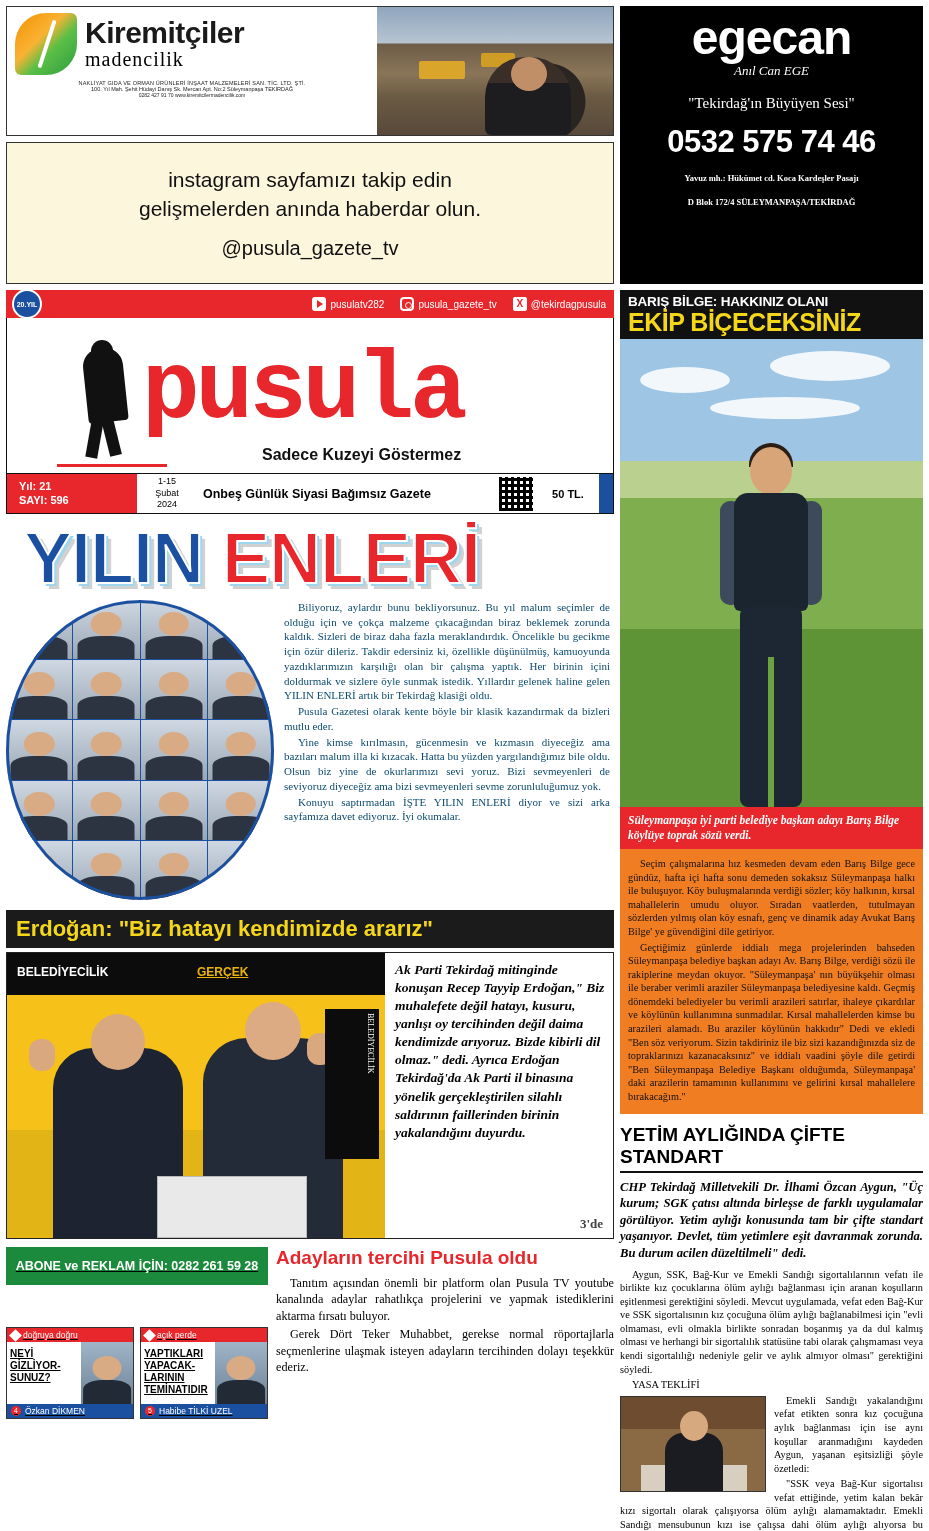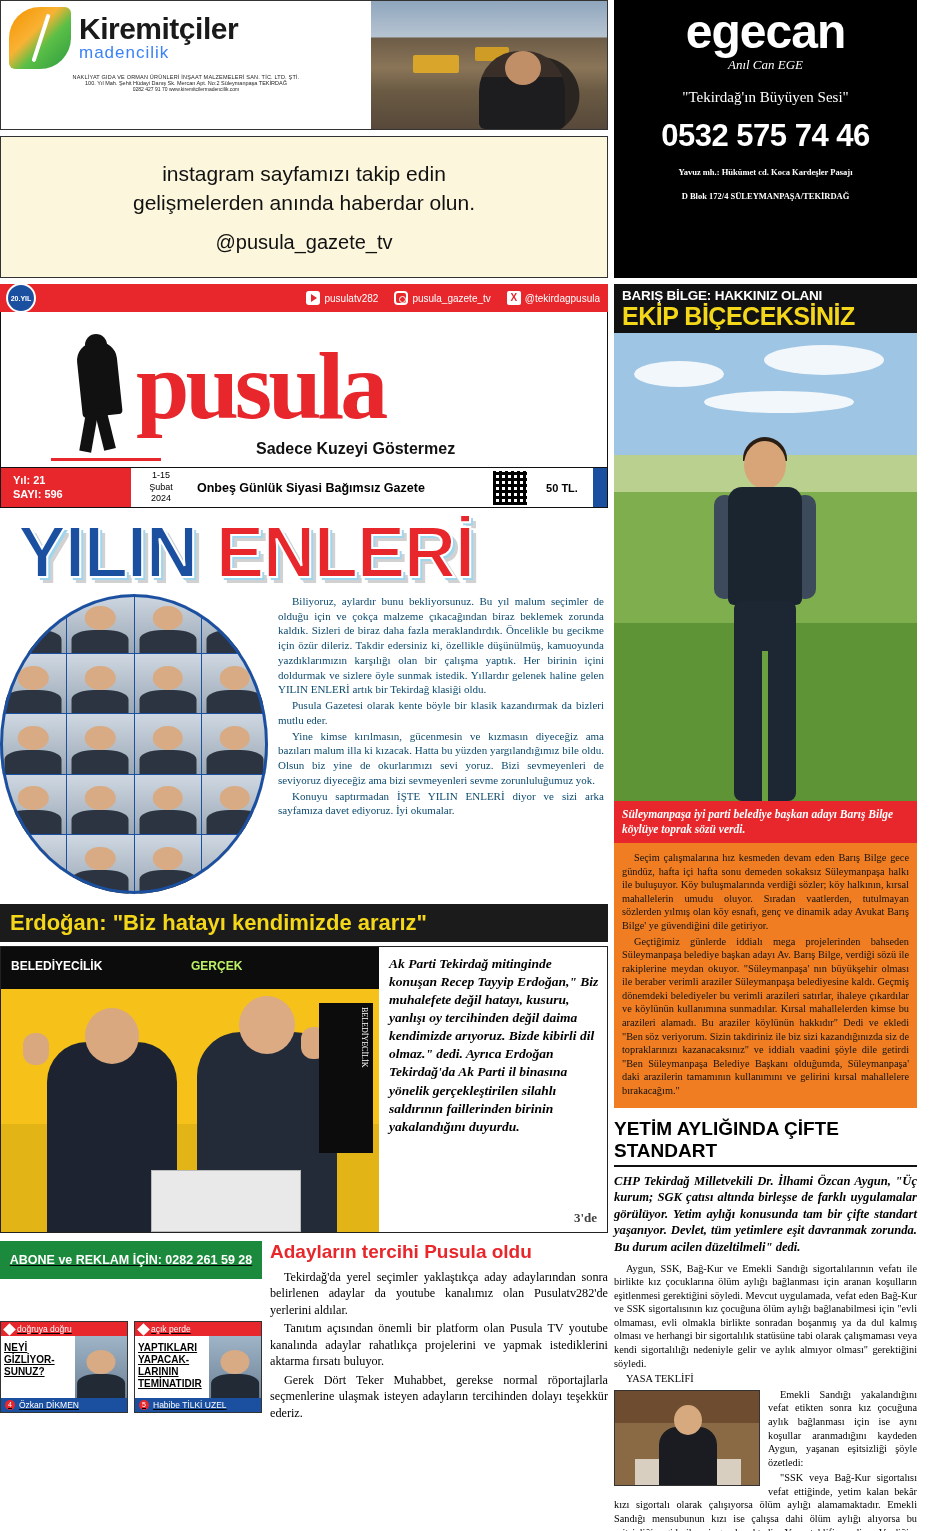--- a/index.html
+++ b/index.html
@@ -3,42 +3,42 @@
 <meta charset="utf-8">
 <style>
   * { box-sizing: border-box; margin: 0; padding: 0; }
   body {
     width: 929px; height: 1531px;
     background: #ffffff;
     font-family: "Liberation Serif", serif;
     position: relative;
     overflow: hidden;
   }
-  .page { position: relative; width: 929px; height: 1452px; }
+  .page { position: relative; width: 929px; height: 1452px; padding: 6px; }
 
   
   .top-row { display: flex; gap: 6px; height: 278px; }
   .top-left { width: 608px; display: flex; flex-direction: column; gap: 6px; }
   .top-right { width: 303px; background: #000; color: #fff; border: 1px solid #000; position: relative; }
 
   .kiremit-ad { height: 130px; border: 1px solid #333; display: flex; background: #fff; }
   .kiremit-left { width: 370px; position: relative; padding: 6px 4px; }
   .kiremit-logo-row { display: flex; align-items: center; gap: 8px; padding-left: 4px; }
   .leaf {
     width: 62px; height: 62px; border-radius: 50% 10% 50% 10%;
     background: linear-gradient(135deg, #f39200 0%, #f9b233 40%, #5bbf47 60%, #2d9b3f 100%);
     position: relative; flex: none;
   }
   .leaf:after {
     content: ""; position: absolute; left: 30px; top: 6px; width: 4px; height: 50px;
     background: #fff; transform: rotate(18deg); border-radius: 2px;
   }
   .kiremit-name { font-family: "Liberation Sans", sans-serif; }
   .kiremit-name .k1 { font-size: 30px; font-weight: bold; color: #1a1a1a; letter-spacing: -0.5px; line-height: 1; }
-  .kiremit-name .k2 { font-size: 17px; color: #3b82f6; letter-spacing: 1px; line-height: 1.1; }
+  .kiremit-name .k2 { font-size: 20px; color: #000000; letter-spacing: 1px; line-height: 1.1; font-family: Liberation Serif, serif; }
   .kiremit-sub { font-size: 5.5px; text-align: center; margin-top: 5px; font-family: "Liberation Sans", sans-serif; color:#222; letter-spacing:.2px;}
   .kiremit-sub2 { font-size: 5.5px; text-align: center; font-family: "Liberation Sans", sans-serif; color:#222; }
   .kiremit-sub3 { font-size: 5px; text-align: center; font-family: "Liberation Sans", sans-serif; color:#222; }
   .kiremit-photo {
     flex: 1;
     background:
       radial-gradient(circle at 72% 74%, #2a2520 0 38px, rgba(0,0,0,0) 39px),
       linear-gradient(180deg, #8fa6bd 0%, #b7c4d2 28%, #6d5c47 29%, #8a7558 52%, #6b5b44 70%, #57483a 100%);
     position: relative;
   }
@@ -85,21 +85,21 @@
   .sb-item { display: flex; align-items: center; gap: 4px; }
   .ic { width: 14px; height: 14px; display: inline-block; }
   .ic-yt { background: #fff; border-radius: 3px; position: relative; }
   .ic-yt:after { content:""; position:absolute; left:5px; top:3px; border-left:6px solid #e8272c; border-top:4px solid transparent; border-bottom:4px solid transparent; }
   .ic-ig { border: 2px solid #fff; border-radius: 4px; position: relative; }
   .ic-ig:after { content:""; position:absolute; left:2.5px; top:2.5px; width:5px; height:5px; border:1.5px solid #fff; border-radius:50%; }
   .ic-x { background:#fff; color:#e8272c; font-weight:bold; font-size:10px; text-align:center; line-height:14px; border-radius:2px;}
 
   .mast-box { border: 1px solid #111; border-top: none; background: #fff; position: relative; height: 196px; overflow: hidden; }
   .mast-logo {
-    font-family: Liberation Serif, serif; font-weight: bold; font-size: 96px;
+    font-family: Liberation Mono, monospace; font-weight: bold; font-size: 96px;
     color: #e8272c; letter-spacing: -4px; position: absolute; left: 135px; top: 26px; line-height: 1; text-align: right;
   }
   .mast-tag {
     position: absolute; left: 255px; top: 128px; font-family: "Liberation Sans", sans-serif;
     font-weight: bold; font-size: 16px; color: #111;
   }
   .mast-figure { position: absolute; left: 62px; top: 22px; width: 72px; height: 122px; }
   .mast-figure .body { position:absolute; left: 16px; top: 8px; width: 40px; height: 74px; background:#111; border-radius: 18px 18px 4px 4px; transform: rotate(-6deg); }
   .mast-figure .head { position:absolute; left: 22px; top: 0; width: 22px; height: 22px; background:#111; border-radius:50%; }
   .mast-figure .leg { position:absolute; left: 20px; top: 74px; width: 12px; height: 44px; background:#111; transform: rotate(10deg); }
@@ -148,21 +148,21 @@
   
   .erdogan-head {
     margin-top: 10px; background: #1b1b1b; color: #f5d71a; font-family: "Liberation Sans", sans-serif;
     font-weight: bold; font-size: 22px; padding: 6px 10px; width: 608px;
   }
   .erdogan-body { display: flex; width: 608px; margin-top: 4px; border: 1px solid #222; }
   .erdogan-photo { width: 378px; height: 285px; position: relative; overflow: hidden;
     background: linear-gradient(180deg,#f6c21a 0 62%, #e3b416 62% 100%); }
   .erdogan-photo .banner-top { position:absolute; left:0; top:0; width:100%; height:42px; background:#0c0c0c; }
   .erdogan-photo .banner-top span { color:#fff; font-family:"Liberation Sans",sans-serif; font-weight:bold; font-size:12px; position:absolute; left:10px; top:12px;}
-  .erdogan-photo .banner-top .g { color:#bef264; left: 190px; }
+  .erdogan-photo .banner-top .g { color:#eab308; left: 190px; text-decoration: underline; }
   .erdogan-photo .man1 { position:absolute; left:46px; bottom:0; width:130px; height:190px; background:#1d2330; border-radius:40px 40px 0 0;}
   .erdogan-photo .man1 .f { position:absolute; left:38px; top:-34px; width:54px; height:56px; background:#d9a87f; border-radius:50%;}
   .erdogan-photo .man2 { position:absolute; left:196px; bottom:0; width:140px; height:200px; background:#232a38; border-radius:44px 44px 0 0;}
   .erdogan-photo .man2 .f { position:absolute; left:42px; top:-36px; width:56px; height:58px; background:#dcab83; border-radius:50%;}
   .erdogan-photo .hand { position:absolute; width:26px; height:32px; background:#d9a87f; border-radius:12px;}
   .erdogan-photo .h1 { left: 22px; top: 86px; }
   .erdogan-photo .h2 { left: 300px; top: 80px; }
   .erdogan-photo .podium { position:absolute; left: 150px; bottom: 0; width: 150px; height: 62px; background:#e9e9e9; border:1px solid #bbb;}
   .erdogan-photo .sidebar-text { position:absolute; right: 6px; top: 56px; width: 54px; height: 150px; background:#0c0c0c; color:#fff; font-size:8px; writing-mode: vertical-rl; padding:4px;}
   .erdogan-cap { width: 228px; padding: 8px 8px 6px 10px; font-family: "Liberation Serif", serif;
@@ -491,21 +491,20 @@
                 <span>Habibe TİLKİ UZEL</span>
               </div>
             </div>
 
           </div>
         </div>
 
         <div class="adaylar-col">
           <div class="adaylar-head">Adayların tercihi Pusula oldu</div>
           <div class="adaylar-body">
-            <p>Tekirdağ'da yerel seçimler yaklaştıkça aday adaylarından sonra belirlenen adaylar da youtube kanalımız olan Pusulatv282'de yerlerini aldılar.</p>
             <p>Tanıtım açısından önemli bir platform olan Pusula TV youtube kanalında adaylar rahatlıkça projelerini ve yapmak istediklerini aktarma fırsatı buluyor.</p>
             <p>Gerek Dört Teker Muhabbet, gerekse normal röportajlarla seçmenlerine ulaşmak isteyen adayların tercihinden dolayı teşekkür ederiz.</p>
           </div>
         </div>
       </div>
     </div>
 
     <div class="right-col">
 
       <div class="bilge-head">

